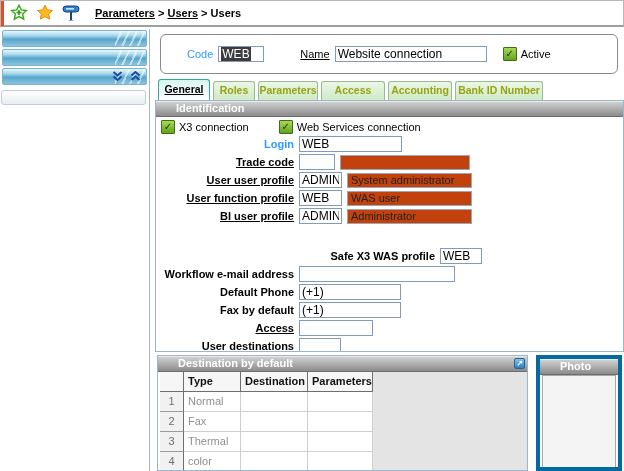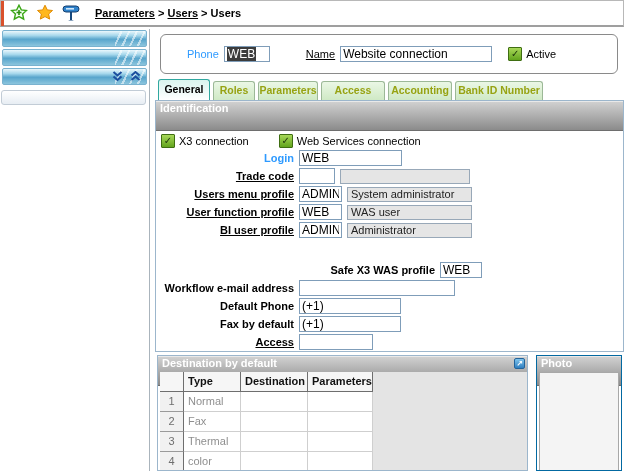--- a/index.html
+++ b/index.html
@@ -69,36 +69,36 @@
     background:linear-gradient(180deg,#eaf7e5,#cfe9c5);border:1px solid #9cb897;border-bottom:none;
     border-radius:3px 3px 0 0;color:#97a313;font-weight:bold;font-size:10.5px;cursor:pointer;
     overflow:hidden;white-space:nowrap;
   }
   .tab.active{
     height:21px;line-height:19px;background:linear-gradient(180deg,#d9f4ee,#ffffff);
     border-color:#31a8a0;color:#000;
   }
   
   .shdr{
-    height:30px;box-sizing:border-box;padding-left:4px;position:relative;
+    height:16px;box-sizing:border-box;padding-left:20px;position:relative;
     background:linear-gradient(180deg,#d0d0d0,#8b8b8b);
     border-top:1px solid #e9e9e9;border-bottom:1px solid #6e6e6e;
     color:#fff;font-weight:bold;font-size:11px;line-height:13px;
   }
   .ident-panel{
     position:absolute;left:2px;top:71px;width:469px;height:252px;box-sizing:border-box;
     border:1px solid #9cb6cc;background:#fff;overflow:hidden;
   }
   .cb-row{display:flex;align-items:center;height:16px;margin:2px 0 0 5px;}
   .cblabel{margin-left:4px;}
   .frow{display:flex;align-items:center;height:18px;}
   .flabel{width:138px;text-align:right;padding-right:5px;flex:none;font-weight:bold;}
   .fld-ro{
     display:inline-block;height:15px;box-sizing:border-box;margin-left:5px;padding:0 3px;
-    background:#e5e5e5;border:1px solid #98a8b8;line-height:13px;color:#222;overflow:hidden;white-space:nowrap;
+    background:#c2410c;border:1px solid #98a8b8;line-height:13px;color:#222;overflow:hidden;white-space:nowrap;
   }
   
   .dest-panel{
     position:absolute;left:4px;top:326px;width:371px;height:116px;box-sizing:border-box;
     border:1px solid #9cb6cc;background:#fff;overflow:hidden;
   }
   .expand-btn{
     position:absolute;right:2px;top:1px;width:11px;height:11px;border-radius:2px;cursor:pointer;
     background:linear-gradient(180deg,#7fc4ec,#2f7fc0);border:1px solid #23639a;box-sizing:border-box;
     display:flex;align-items:center;justify-content:center;color:#fff;font-size:8px;line-height:1;
@@ -115,21 +115,21 @@
     border-right:1px solid #6e6e6e;border-bottom:1px solid #9a9a9a;cursor:pointer;
   }
   .ghead .gnum{background:#f6f6f6;}
   .gtype{width:57px;flex:none;color:#8f8f8f;}
   .gdest{width:67px;flex:none;color:#8f8f8f;}
   .gdesc{width:65px;flex:none;color:#8f8f8f;}
   .ghead .gtype,.ghead .gdest,.ghead .gdesc{color:#111;}
   
   .photo-panel{
     position:absolute;left:383px;top:326px;width:86px;height:116px;box-sizing:border-box;
-    border:1px solid #0369a1;background:#fff;overflow:hidden;
+    border:4px solid #0369a1;background:#fff;overflow:hidden;
   }
   .photo-body{position:absolute;left:2px;top:16px;right:2px;bottom:0;background:#f4f4f4;border:1px solid #a8a8a8;border-bottom:none;}
 </style>
 </head>
 <body>
 
 <div class="toolbar">
   <div class="accent-strip"></div>
   <span class="tb-icon" style="margin-left:8px">
     <svg width="18" height="18" viewBox="0 0 18 18">
@@ -171,32 +171,32 @@
         </svg>
       </span>
     </span>
   </div>
   <div class="spanel"></div>
 </div>
 
 <div class="main">
 
   <div class="record-box">
-    <span class="lbl-active">Phone</span>
+    <span class="lbl-active">Code</span>
     <span class="fld code-fld">
       <span class="seltext">WEB</span>
     </span>
     <span class="lbl-link rb-name">Name</span>
     <input class="fld" style="width: 152px; margin-left: 5px;" value="Website connection">
     <span class="gcb" style="margin-left:16px"></span>
     <span class="cblabel">Active</span>
   </div>
 
   <div class="tab-bar">
-      <div class="tab active" style="width: 52px;">General</div>
+      <div class="tab active" style="width: 52px; text-decoration: underline;">General</div>
       <div class="tab" style="width: 42px;">Roles</div>
       <div class="tab" style="width: 60px;">Parameters</div>
       <div class="tab" style="width: 64px;">Access</div>
       <div class="tab" style="width: 64px;">Accounting</div>
       <div class="tab" style="width: 88px;">Bank ID Number</div>
     </div>
 
   <div class="ident-panel">
     <div class="shdr">Identification</div>
     <div class="cb-row">
@@ -213,21 +213,21 @@
         <div class="frow">
           <span class="flabel lbl-active">Login</span>
           <input class="fld" value="WEB" style="width: 103px;">
         </div>
         <div class="frow">
           <span class="flabel lbl-link">Trade code</span>
           <input class="fld" style="width: 36px;">
           <span class="fld-ro" style="width: 130px;"></span>
         </div>
         <div class="frow">
-          <span class="flabel lbl-link">Users menu profile</span>
+          <span class="flabel lbl-link">User user profile</span>
           <input class="fld" value="ADMIN" style="width: 43px;">
           <span class="fld-ro" style="width: 125px;">System administrator</span>
         </div>
         <div class="frow">
           <span class="flabel lbl-link">User function profile</span>
           <input class="fld" value="WEB" style="width: 43px;">
           <span class="fld-ro" style="width: 125px;">WAS user</span>
         </div>
         <div class="frow">
           <span class="flabel lbl-link">BI user profile</span>
@@ -246,20 +246,24 @@
           <span class="flabel">Default Phone</span>
           <input class="fld" value="(+1)" style="width: 102px;">
         </div>
         <div class="frow">
           <span class="flabel">Fax by default</span>
           <input class="fld" value="(+1)" style="width: 102px;">
         </div>
         <div class="frow">
           <span class="flabel lbl-link">Access</span>
           <input class="fld" style="width: 74px;">
+        </div>
+        <div class="frow">
+          <span class="flabel">User destinations</span>
+          <input class="fld" style="width: 42px;">
         </div>
       </div>
   </div>
 
   <div class="dest-panel">
     <div class="shdr">
       <span>Destination by default</span>
       <span class="expand-btn">↗</span>
     </div>
     <div class="grid">

